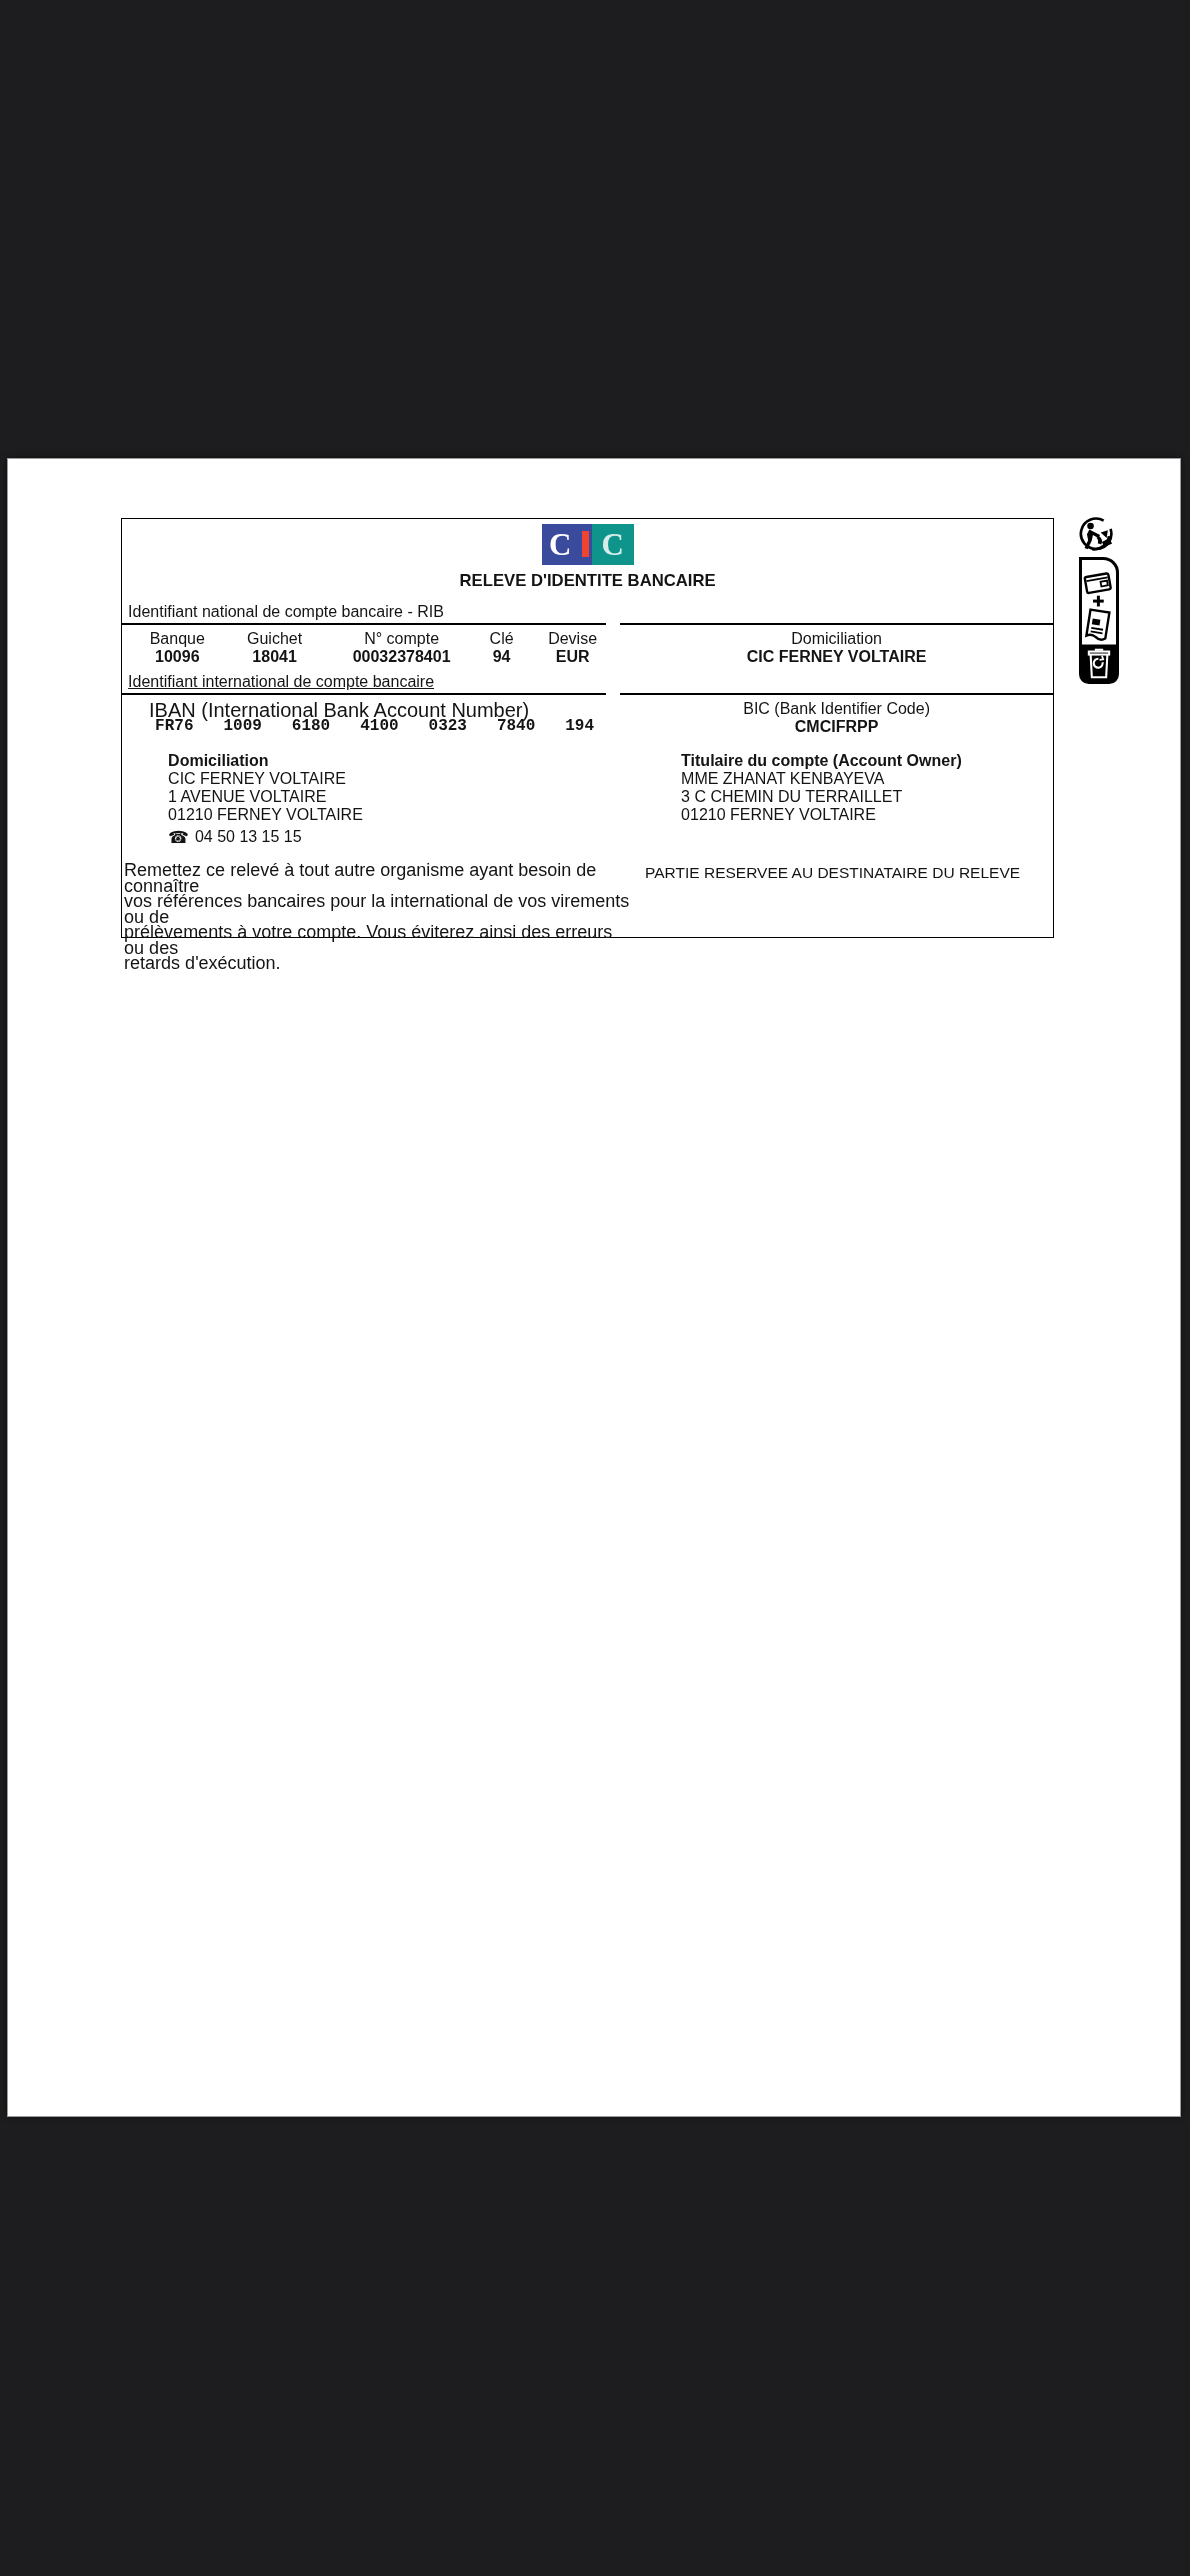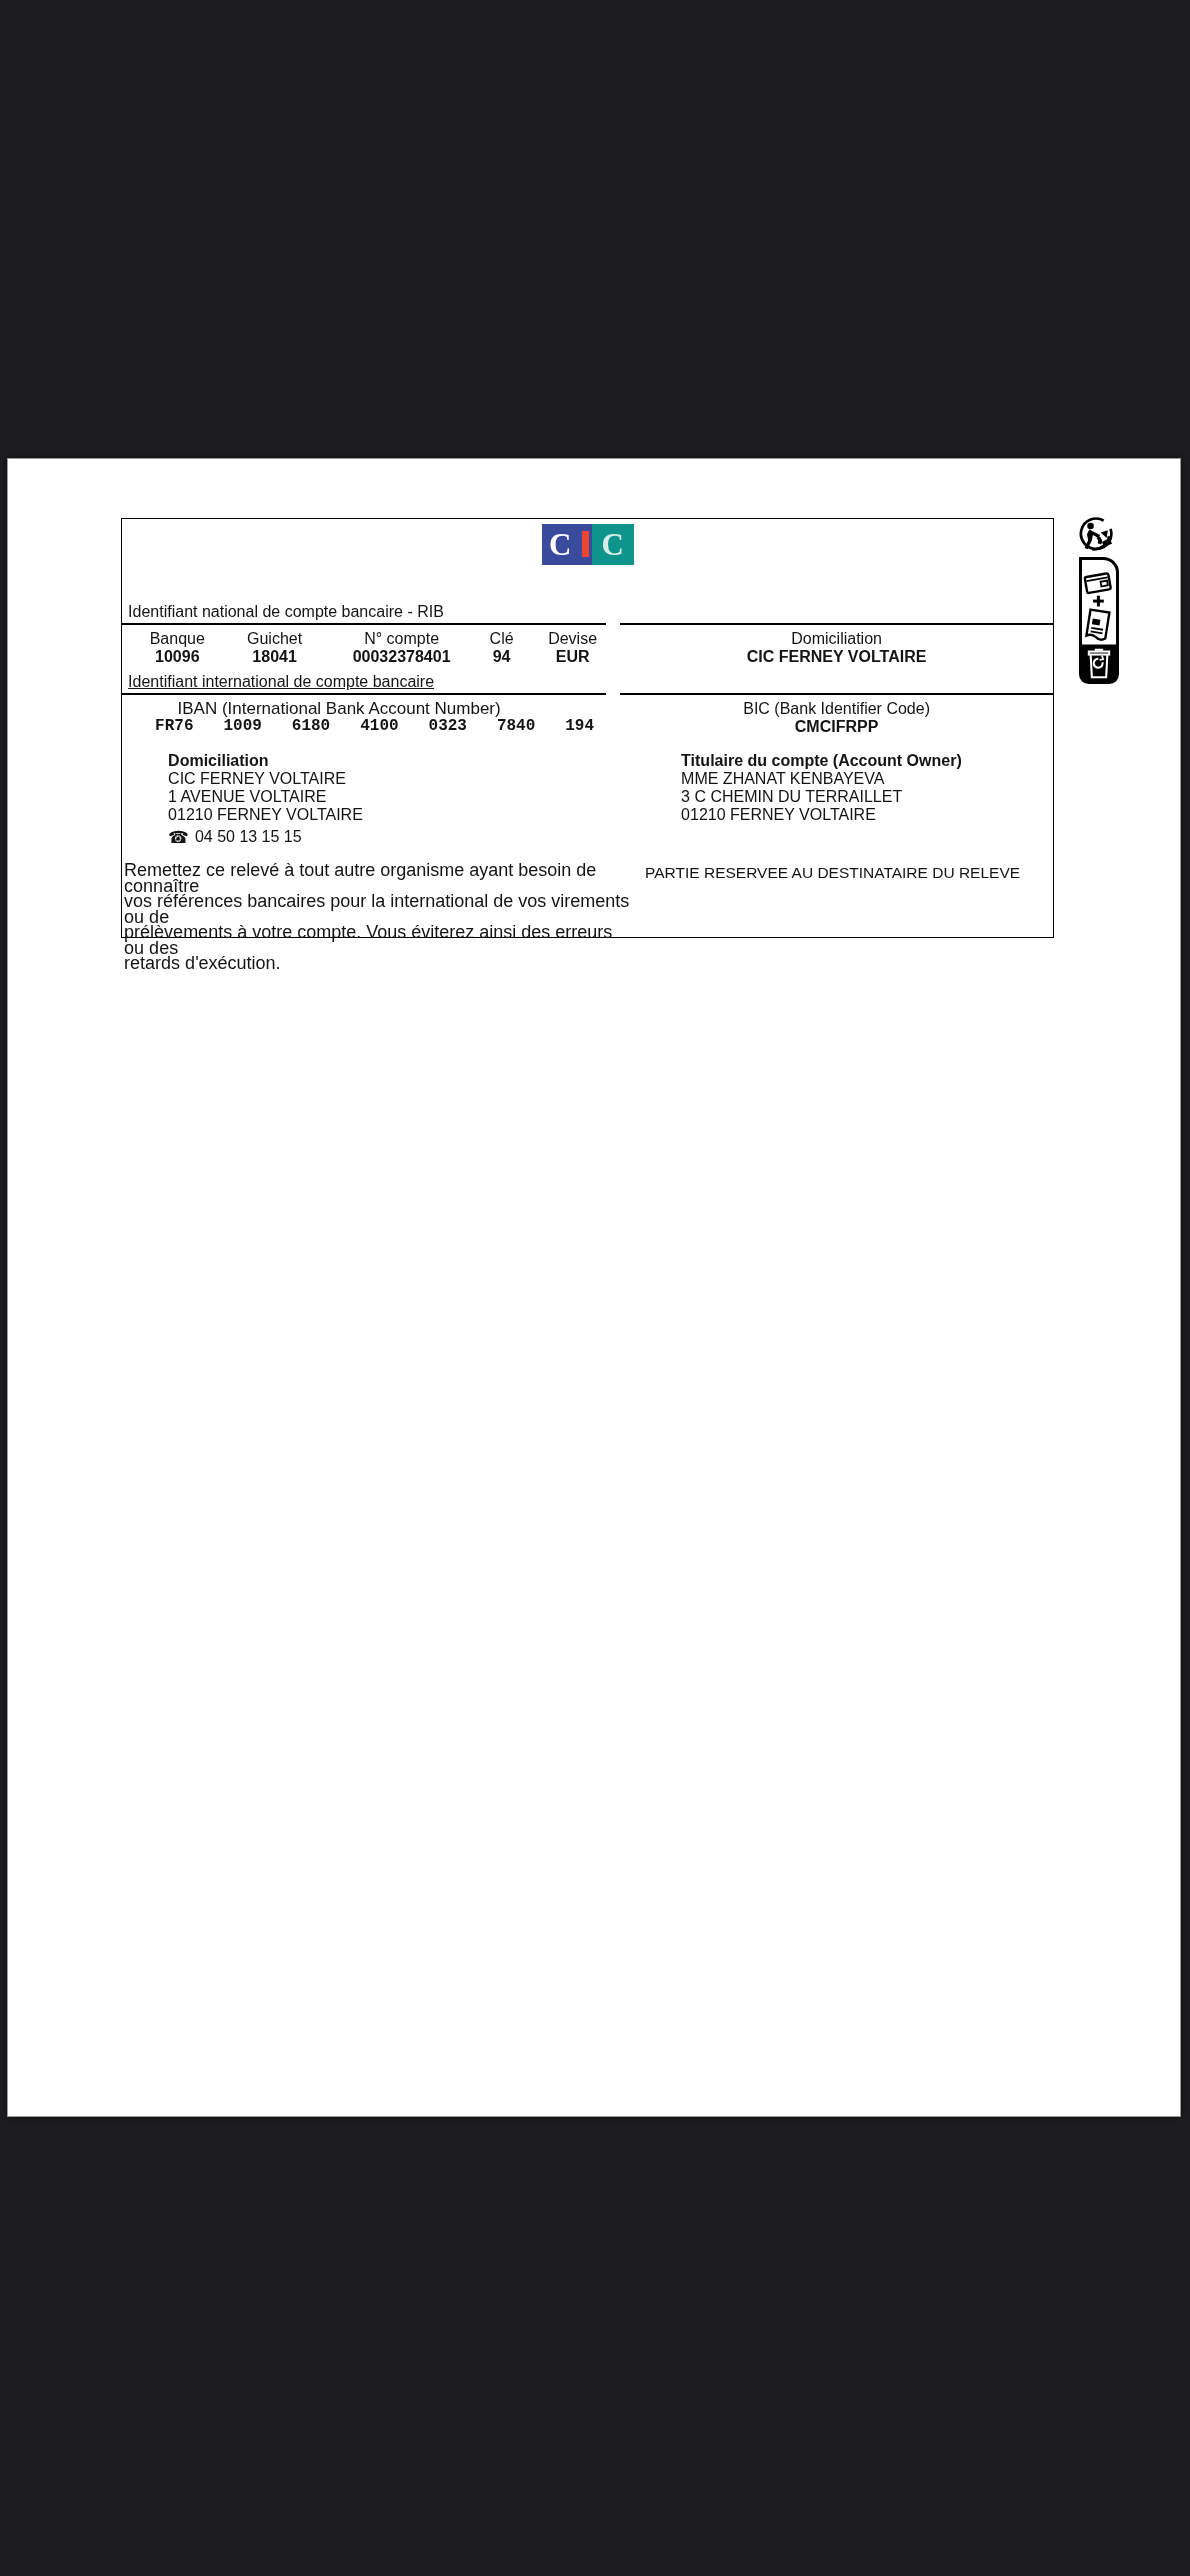--- a/index.html
+++ b/index.html
@@ -44,21 +44,21 @@
   .rule { height: 2.4px; background: #000; }
   .rule-left  { left: 0; width: 484px; }
   .rule-right { left: 498px; right: 0; }
 
   .rib-col { text-align: center; font-size: 16px; line-height: 18px; }
   .rib-col .val { font-weight: bold; }
 
   .right-col-block { left: 498px; right: 0; text-align: center; font-size: 16px; line-height: 18px; }
   .right-col-block .val { font-weight: bold; }
 
-  .iban-label { left: 0; width: 434px; text-align: center; font-size: 17px; }
+  .iban-label { left: 0; width: 434px; text-align: center; font-size: 20px; }
   .iban-row { left: 33px; width: 439px; display: flex; justify-content: space-between; font-size: 16px; font-weight: bold; font-family: Liberation Mono, monospace; }
 
   .addr-block { font-size: 16px; line-height: 18px; }
   .addr-title { font-weight: bold; }
   .phone-row { left: 46px; top: 309px; font-size: 16px; display: flex; align-items: center; gap: 6px; }
   .phone-glyph { font-family: "DejaVu Sans", sans-serif; font-size: 16.7px; line-height: 1; }
 
   .footer-note { left: 2px; top: 344px; font-size: 18px; line-height: 15.5px; width: 506px; }
   .reserved { left: 523px; top: 345px; font-size: 15.5px; }
 
@@ -76,20 +76,21 @@
         <span class="logo-c">C</span>
       </div>
       <div class="logo-mid">
         <div class="logo-bar"></div>
       </div>
       <div class="logo-right">
         <span class="logo-c">C</span>
       </div>
     </div>
 
+    <div class="abs doc-title">RELEVE D'IDENTITE BANCAIRE</div>
 
     <div class="abs sec-label" style="top:84px;">Identifiant national de compte bancaire - RIB</div>
     <div class="abs rule rule-left" style="top:104px;"></div>
     <div class="abs rule rule-right" style="top:104px;"></div>
 
     <div class="abs rib-col" style="left:7.7px;  top:111px; width:95px;">
       <div>Banque</div>
       <div class="val">10096</div>
     </div>
     <div class="abs rib-col" style="left:105px; top:111px; width:95px;">

